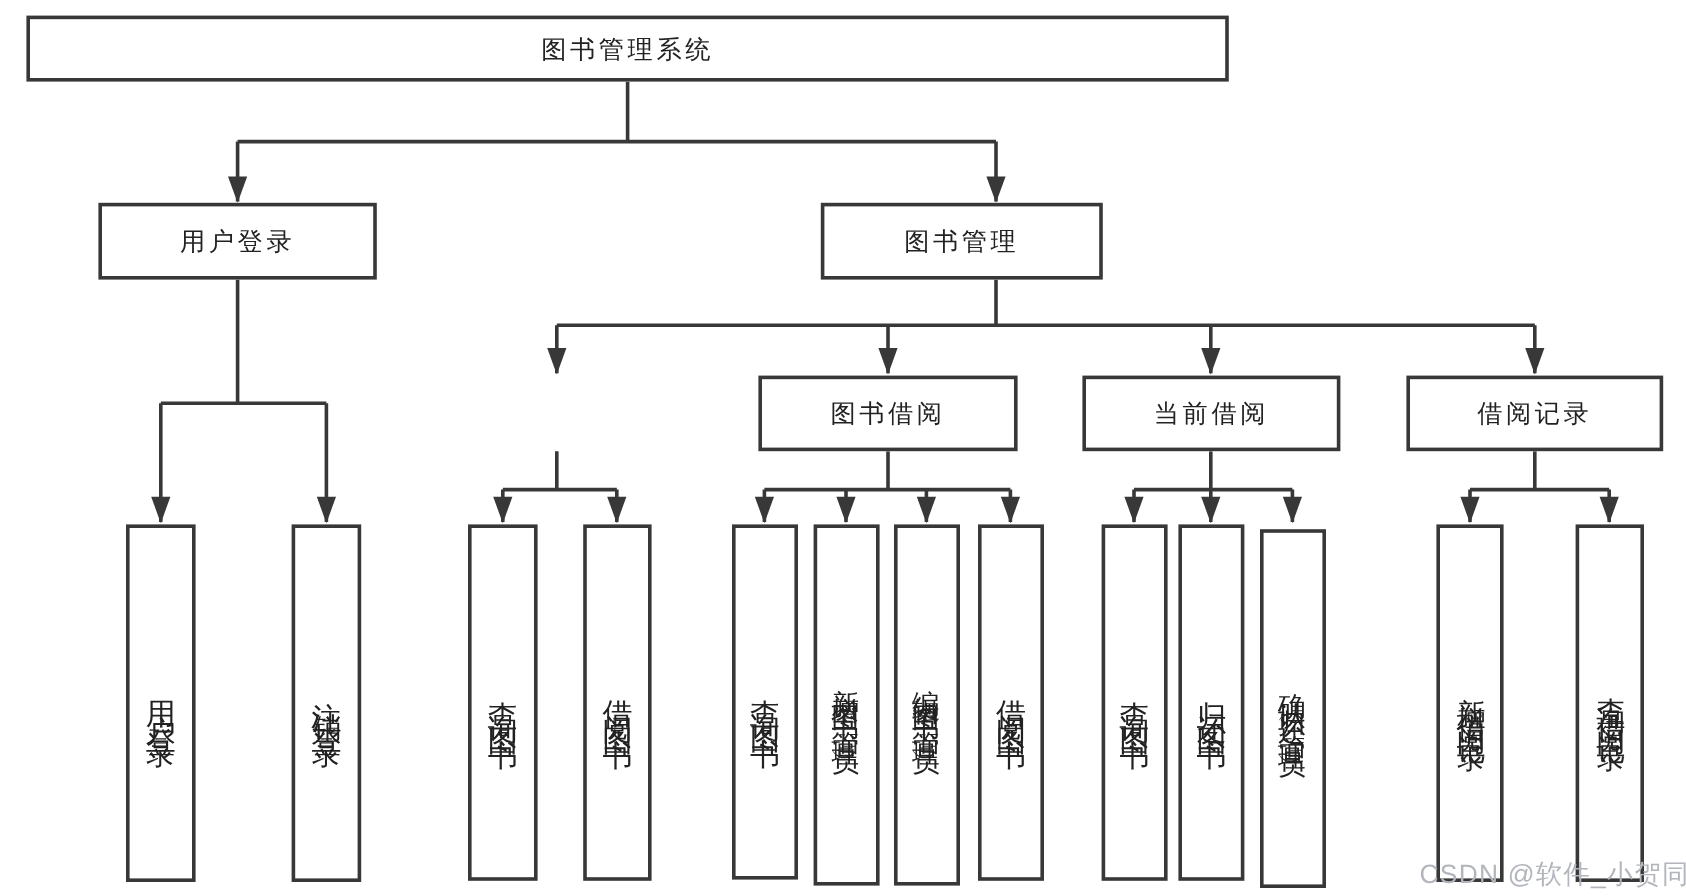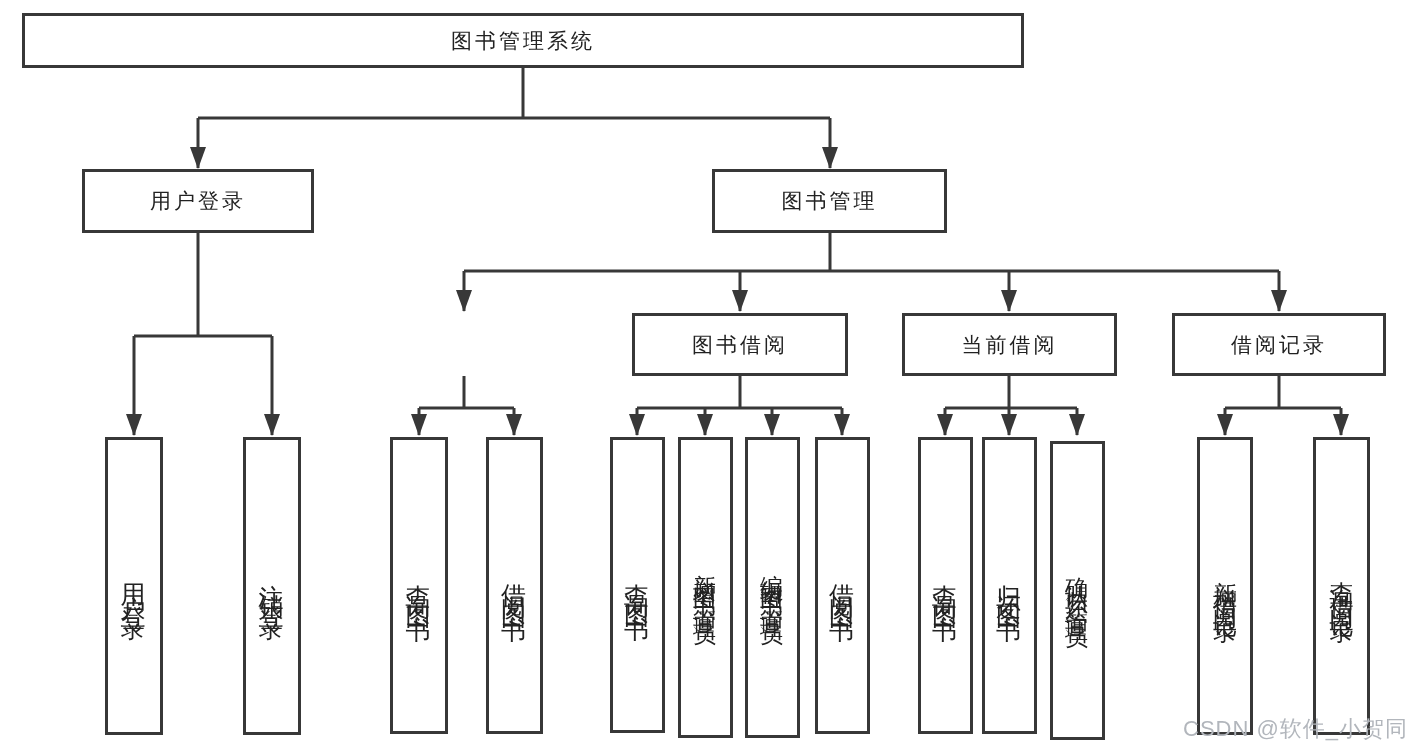--- a/index.html
+++ b/index.html
@@ -89,21 +89,21 @@
     </g>
   </svg>
 
   <div class="node h" style="left:22px;top:13px;width:1002px;height:55px">
     <span>图书管理系统</span>
   </div>
 
   <div class="node h" style="left:82px;top:169px;width:232px;height:64px">
     <span>用户登录</span>
   </div>
-  <div class="node h" style="left:712px;top:169px;width:235px;height:64px">
+  <div class="node h" style="left:684px;top:169px;width:235px;height:64px">
     <span>图书管理</span>
   </div>
 
   <div class="node h" style="left:632px;top:313px;width:216px;height:63px">
     <span>图书借阅</span>
   </div>
   <div class="node h" style="left:902px;top:313px;width:215px;height:63px">
     <span>当前借阅</span>
   </div>
   <div class="node h" style="left:1172px;top:313px;width:214px;height:63px">

